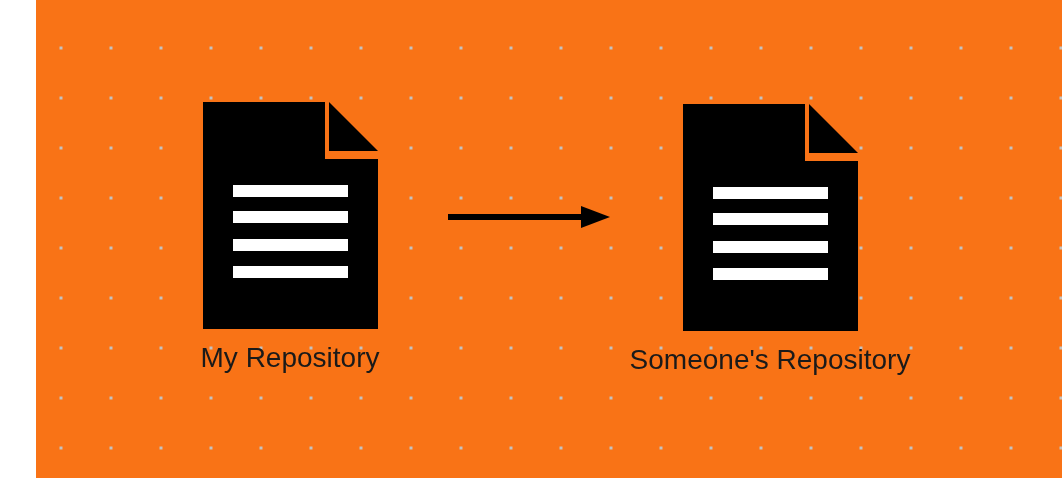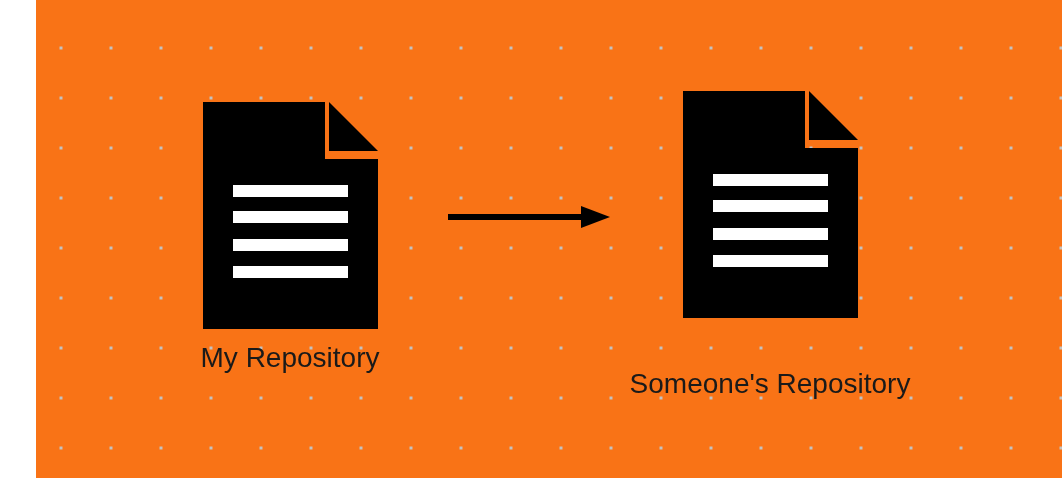--- a/index.html
+++ b/index.html
@@ -38,21 +38,21 @@
   
   .node {
     position: absolute;
     width: 240px;
     display: flex;
     flex-direction: column;
     align-items: center;
   }
 
   #node-my-repository      { left: 134px; top: 102px; }
-  #node-someones-repository{ left: 614px; top: 91px; gap: 37px; }
+  #node-someones-repository{ left: 614px; top: 104px; }
 
   .doc-icon {
     display: block;
     width: 175px;
     height: 227px;
   }
 
   .node-label {
     margin-top: 14px;
     font-family: "Liberation Sans", sans-serif;

